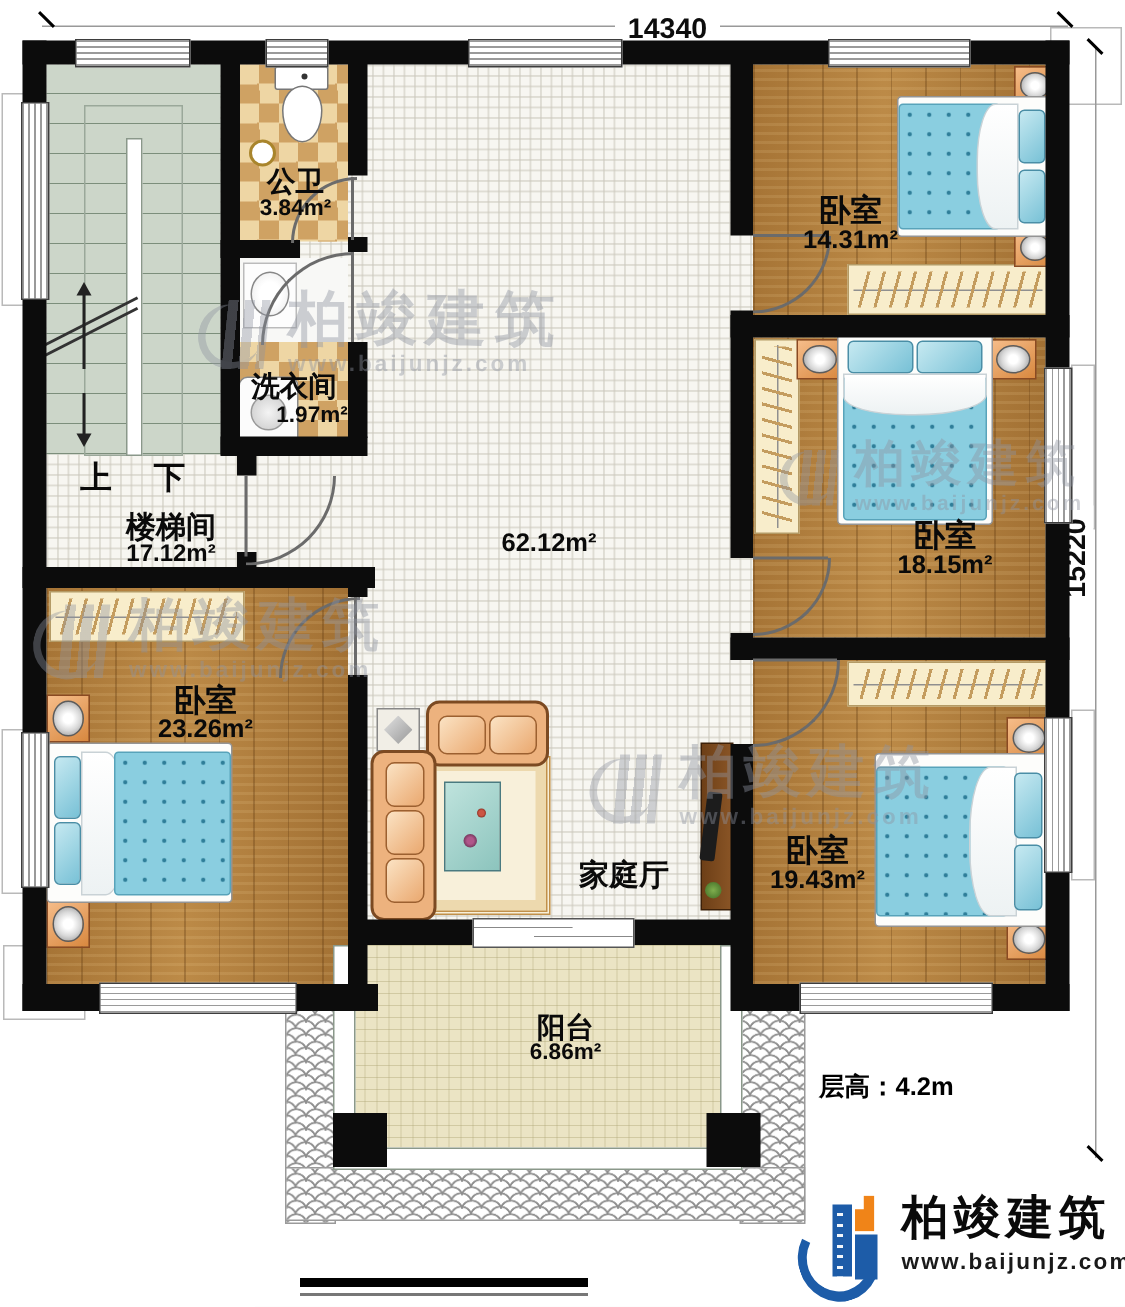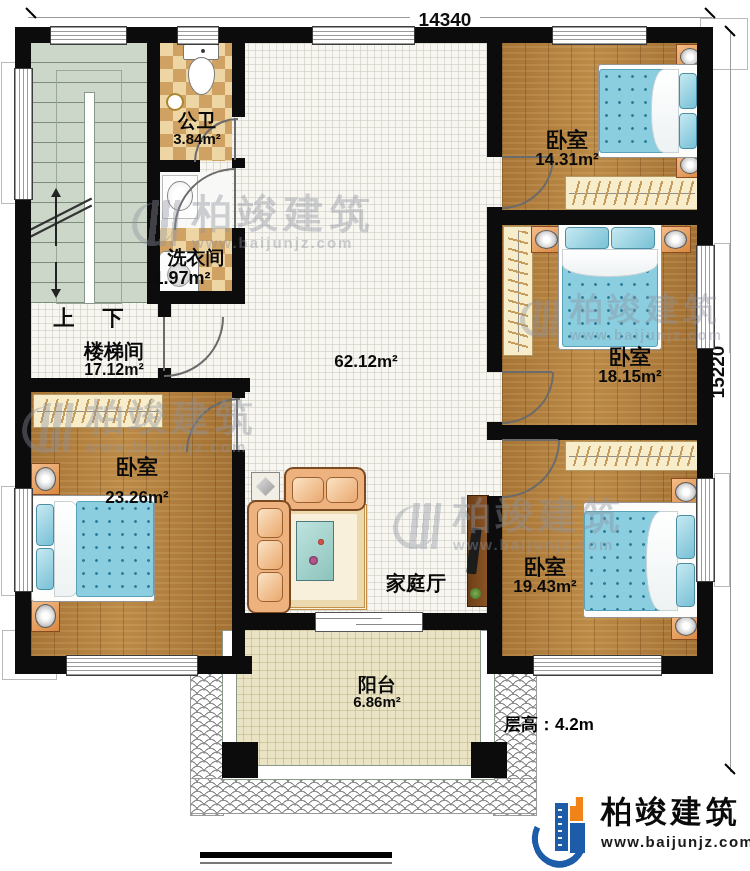--- a/index.html
+++ b/index.html
@@ -296,39 +296,39 @@
   <div class="arc-br" style="left:502px;top:157px;width:50px;height:50px"></div>
   <div class="leaf-h" style="left:502px;top:156px;width:50px"></div>
   <div class="arc-br" style="left:502px;top:372px;width:50px;height:50px"></div>
   <div class="leaf-h" style="left:502px;top:371px;width:50px"></div>
   <div class="arc-br" style="left:502px;top:440px;width:56px;height:56px"></div>
   <div class="leaf-h" style="left:502px;top:439px;width:56px"></div>
 
   <div class="lbl" style="left:197px;top:108px;font-size:19px">公卫</div>
   <div class="lbl" style="left:197px;top:130px;font-size:15px">3.84m²</div>
   <div class="lbl" style="left:196px;top:245px;font-size:19px">洗衣间</div>
-  <div class="lbl" style="left:182px;top:268px;font-size:18px">1.97m²</div>
+  <div class="lbl" style="left:208px;top:268px;font-size:15px">1.97m²</div>
   <div class="lbl" style="left:114px;top:338px;font-size:20px">楼梯间</div>
   <div class="lbl" style="left:114px;top:361px;font-size:16px">17.12m²</div>
   <div class="lbl" style="left:64px;top:304px;font-size:21px">上</div>
   <div class="lbl" style="left:113px;top:304px;font-size:21px">下</div>
   <div class="lbl rname" style="left:567px;top:126px">卧室</div>
   <div class="lbl rarea" style="left:567px;top:150px">14.31m²</div>
   <div class="lbl rname" style="left:630px;top:343px">卧室</div>
   <div class="lbl rarea" style="left:630px;top:367px">18.15m²</div>
   <div class="lbl rname" style="left:545px;top:553px">卧室</div>
   <div class="lbl rarea" style="left:545px;top:577px">19.43m²</div>
   <div class="lbl rname" style="left:137px;top:453px">卧室</div>
-  <div class="lbl rarea" style="left:137px;top:488px">23.26m²</div>
+  <div class="lbl rarea" style="left:137px;top:476px">23.26m²</div>
   <div class="lbl" style="left:366px;top:352px;font-size:17px">62.12m²</div>
   <div class="lbl" style="left:416px;top:570px;font-size:20px">家庭厅</div>
   <div class="lbl" style="left:377px;top:672px;font-size:19px">阳台</div>
   <div class="lbl" style="left:377px;top:693px;font-size:15px">6.86m²</div>
 
-  <div class="note" style="left:504px;top:713px">层高：4.2m</div>
+  <div class="note" style="left:546px;top:713px">层高：4.2m</div>
 
   <div class="abs" style="left:200px;top:852px;width:192px;height:6px;background:#000"></div>
   <div class="abs" style="left:200px;top:862px;width:192px;height:2px;background:#777"></div>
 
   <div class="logo" style="left:535px;top:795px">
     <div class="logo-icon">
       <div class="li-sw"></div>
       <div class="li-b1"></div>
       <div class="li-b2"></div>
       <div class="li-b3"></div>

